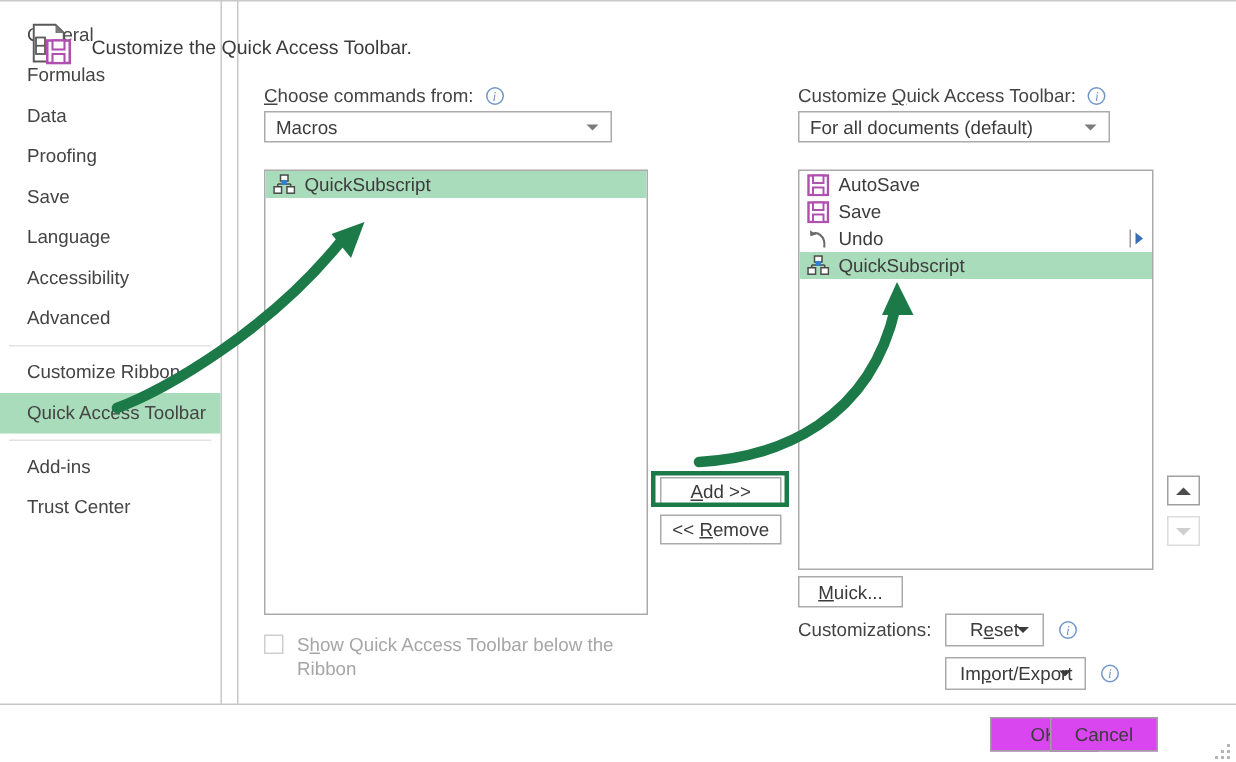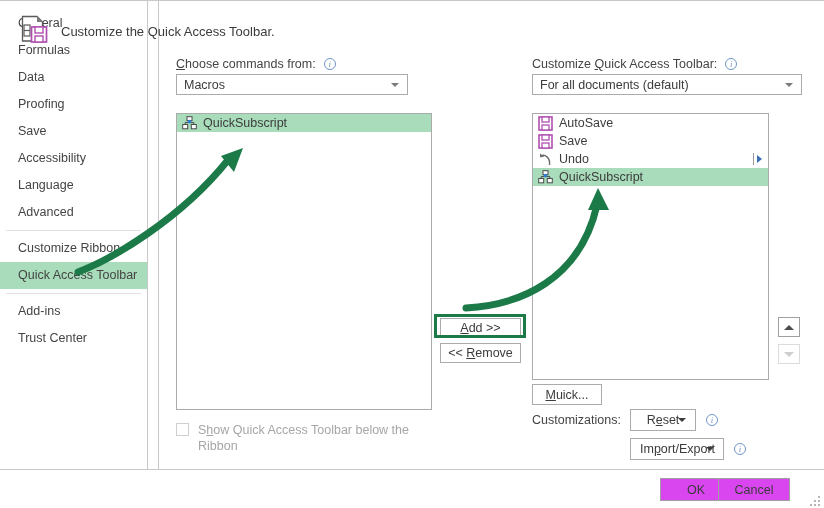--- a/index.html
+++ b/index.html
@@ -283,22 +283,22 @@
 </style>
 </head>
 <body>
 
 <div id="sidebar">
   <div class="nav-item">General</div>
   <div class="nav-item">Formulas</div>
   <div class="nav-item">Data</div>
   <div class="nav-item">Proofing</div>
   <div class="nav-item">Save</div>
+  <div class="nav-item">Language</div>
   <div class="nav-item">Accessibility</div>
-  <div class="nav-item">Language</div>
   <div class="nav-item">Advanced</div>
   <div class="nav-sep"></div>
   <div class="nav-item">Customize Ribbon</div>
   <div class="nav-item selected">Quick Access Toolbar</div>
   <div class="nav-sep"></div>
   <div class="nav-item">Add-ins</div>
   <div class="nav-item">Trust Center</div>
 </div>
 
 <div id="main"></div>
@@ -345,21 +345,21 @@
     </span>
     <span>QuickSubscript</span>
   </div>
 </div>
 
 <div class="fld-label" style="left:532px; top:57px;">
   <span><span>Customize </span><span class="acc">Q</span><span>uick Access Toolbar:</span></span>
   <span class="info-i">i</span>
 </div>
 
-<div class="combo" style="left:532px; top:74px; width:270px;">
+<div class="combo" style="left:532px; top:74px; width:208px;">
   <span>For all documents (default)</span>
   <span class="caret"></span>
 </div>
 
 <div class="listbox" style="left:532px; top:113px; width:237px; height:267px;">
   <div class="lb-row">
     <span class="lb-icon">
       <svg width="15" height="15" viewBox="0 0 15 15">
         <rect x="1" y="1" width="13" height="13" fill="#ffffff" stroke="#b04fb0" stroke-width="1.6"></rect>
         <rect x="4" y="1" width="7" height="5" fill="#ffffff" stroke="#b04fb0" stroke-width="1.3"></rect>
@@ -442,21 +442,21 @@
 <div id="chk-wrap">
   <span id="chk-box"></span>
   <span id="chk-label">
     <span>S</span><span class="acc">h</span><span>ow Quick Access Toolbar below the</span><br>
     <span>Ribbon</span>
   </span>
 </div>
 
 <div id="bottombar">
   <div class="footbtn" style="left:660px; top:8px;">OK</div>
-  <div class="footbtn" style="left:718px; top:8px;">Cancel</div>
+  <div class="footbtn" style="left:700px; top:8px;">Cancel</div>
   <div id="grip">
     <i style="left:7px;top:0px"></i>
       <i style="left:7px;top:4px"></i>
       <i style="left:3px;top:4px"></i>
     <i style="left:7px;top:8px"></i>
       <i style="left:3px;top:8px"></i>
       <i style="left:-1px;top:8px"></i>
   </div>
 </div>
 

